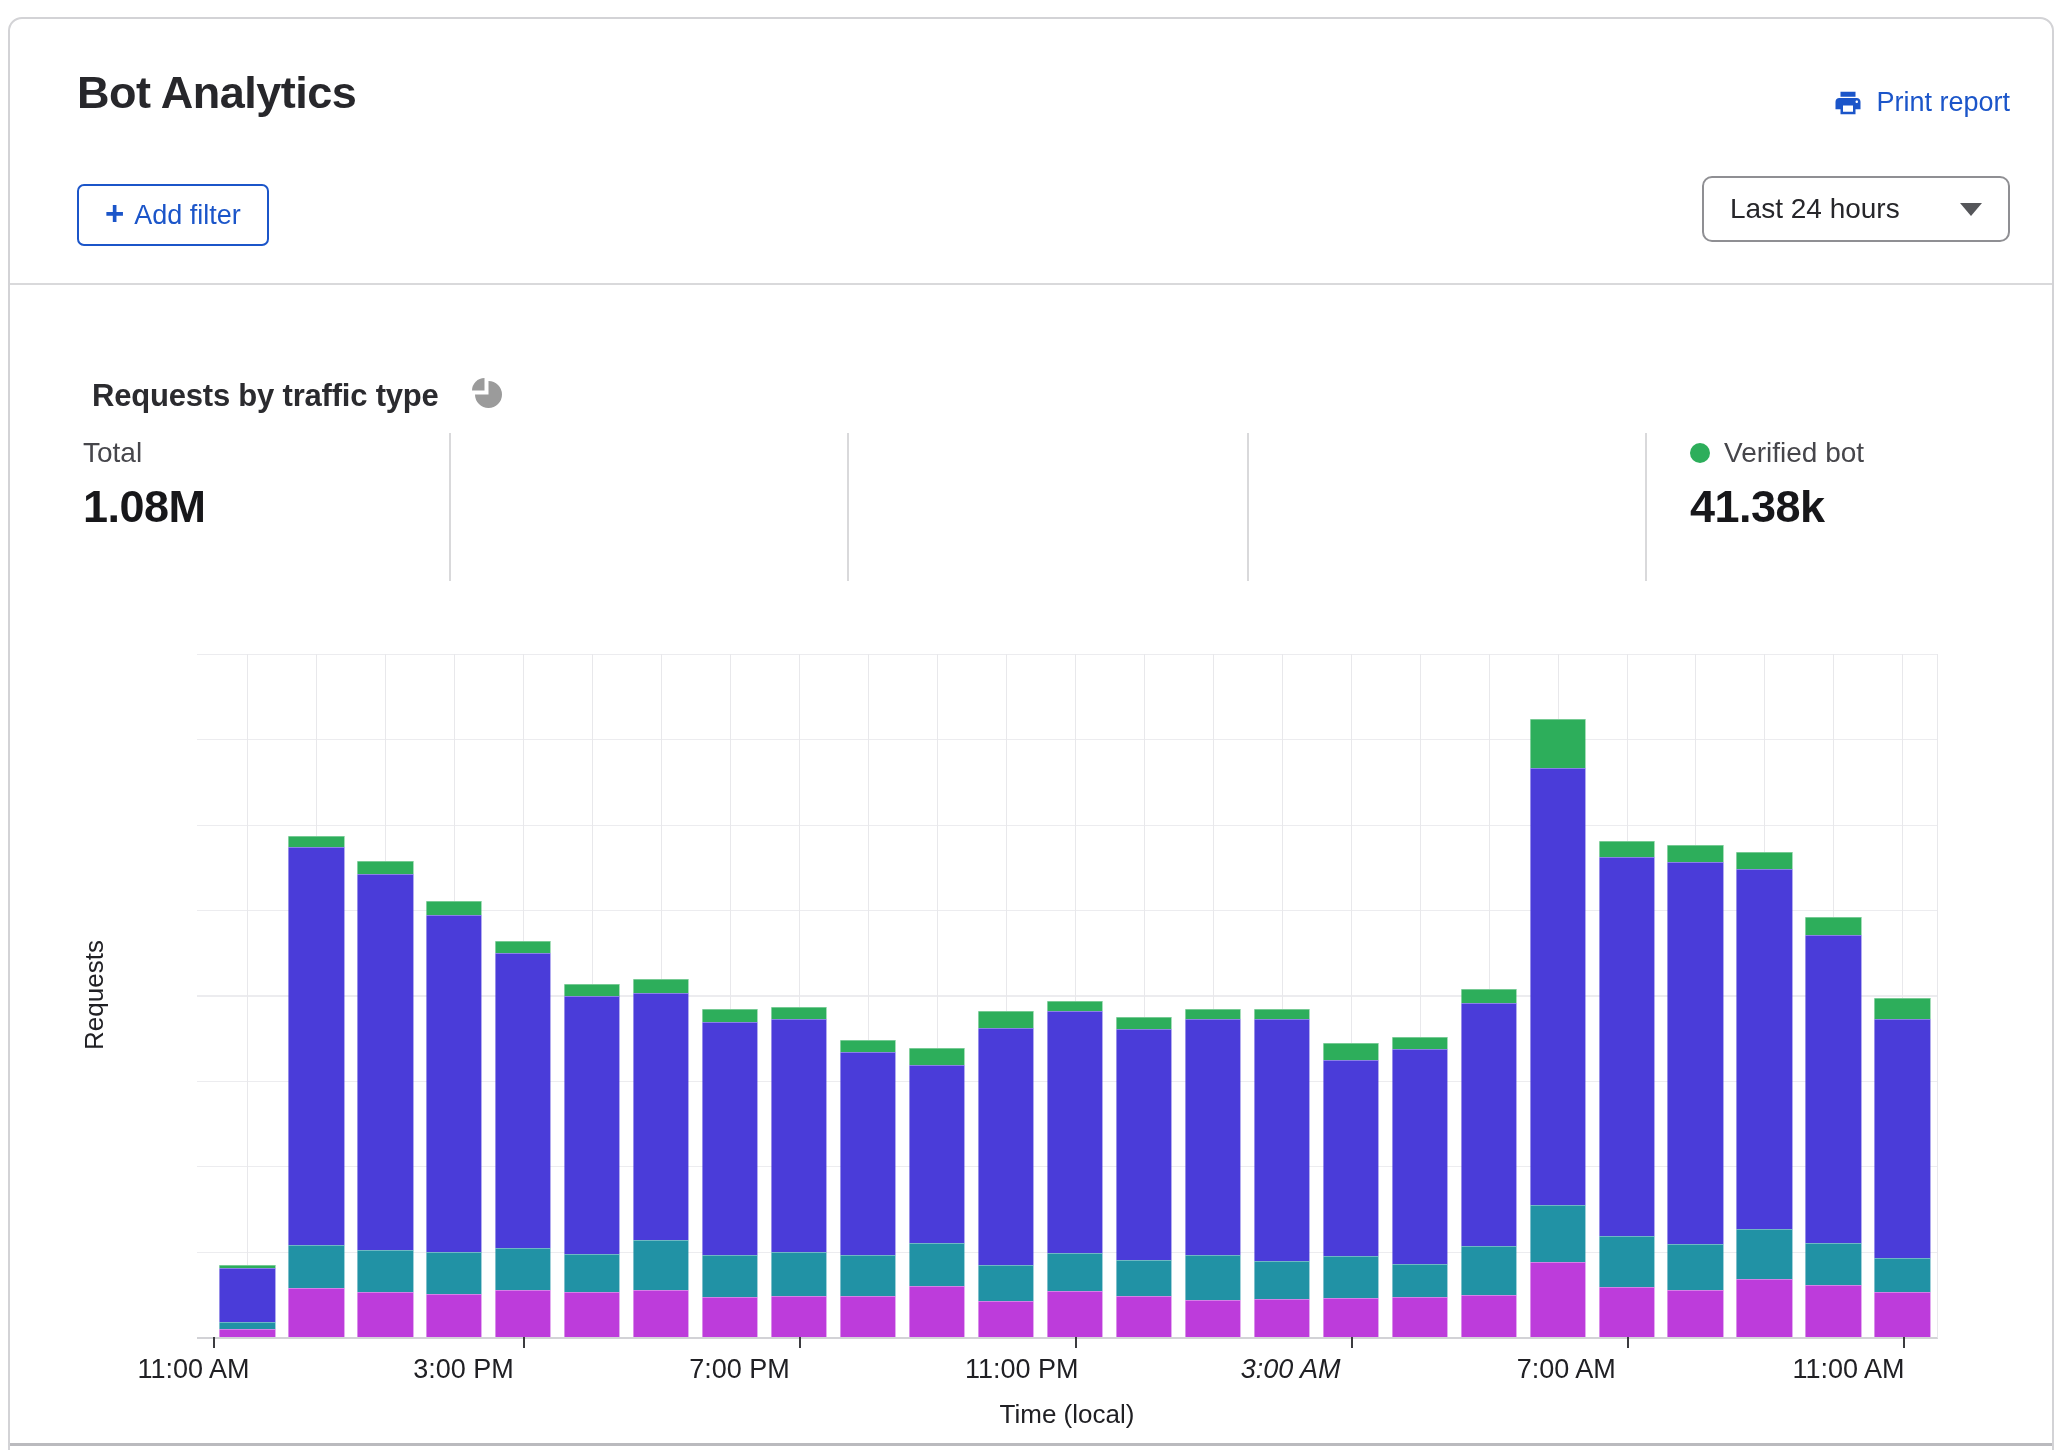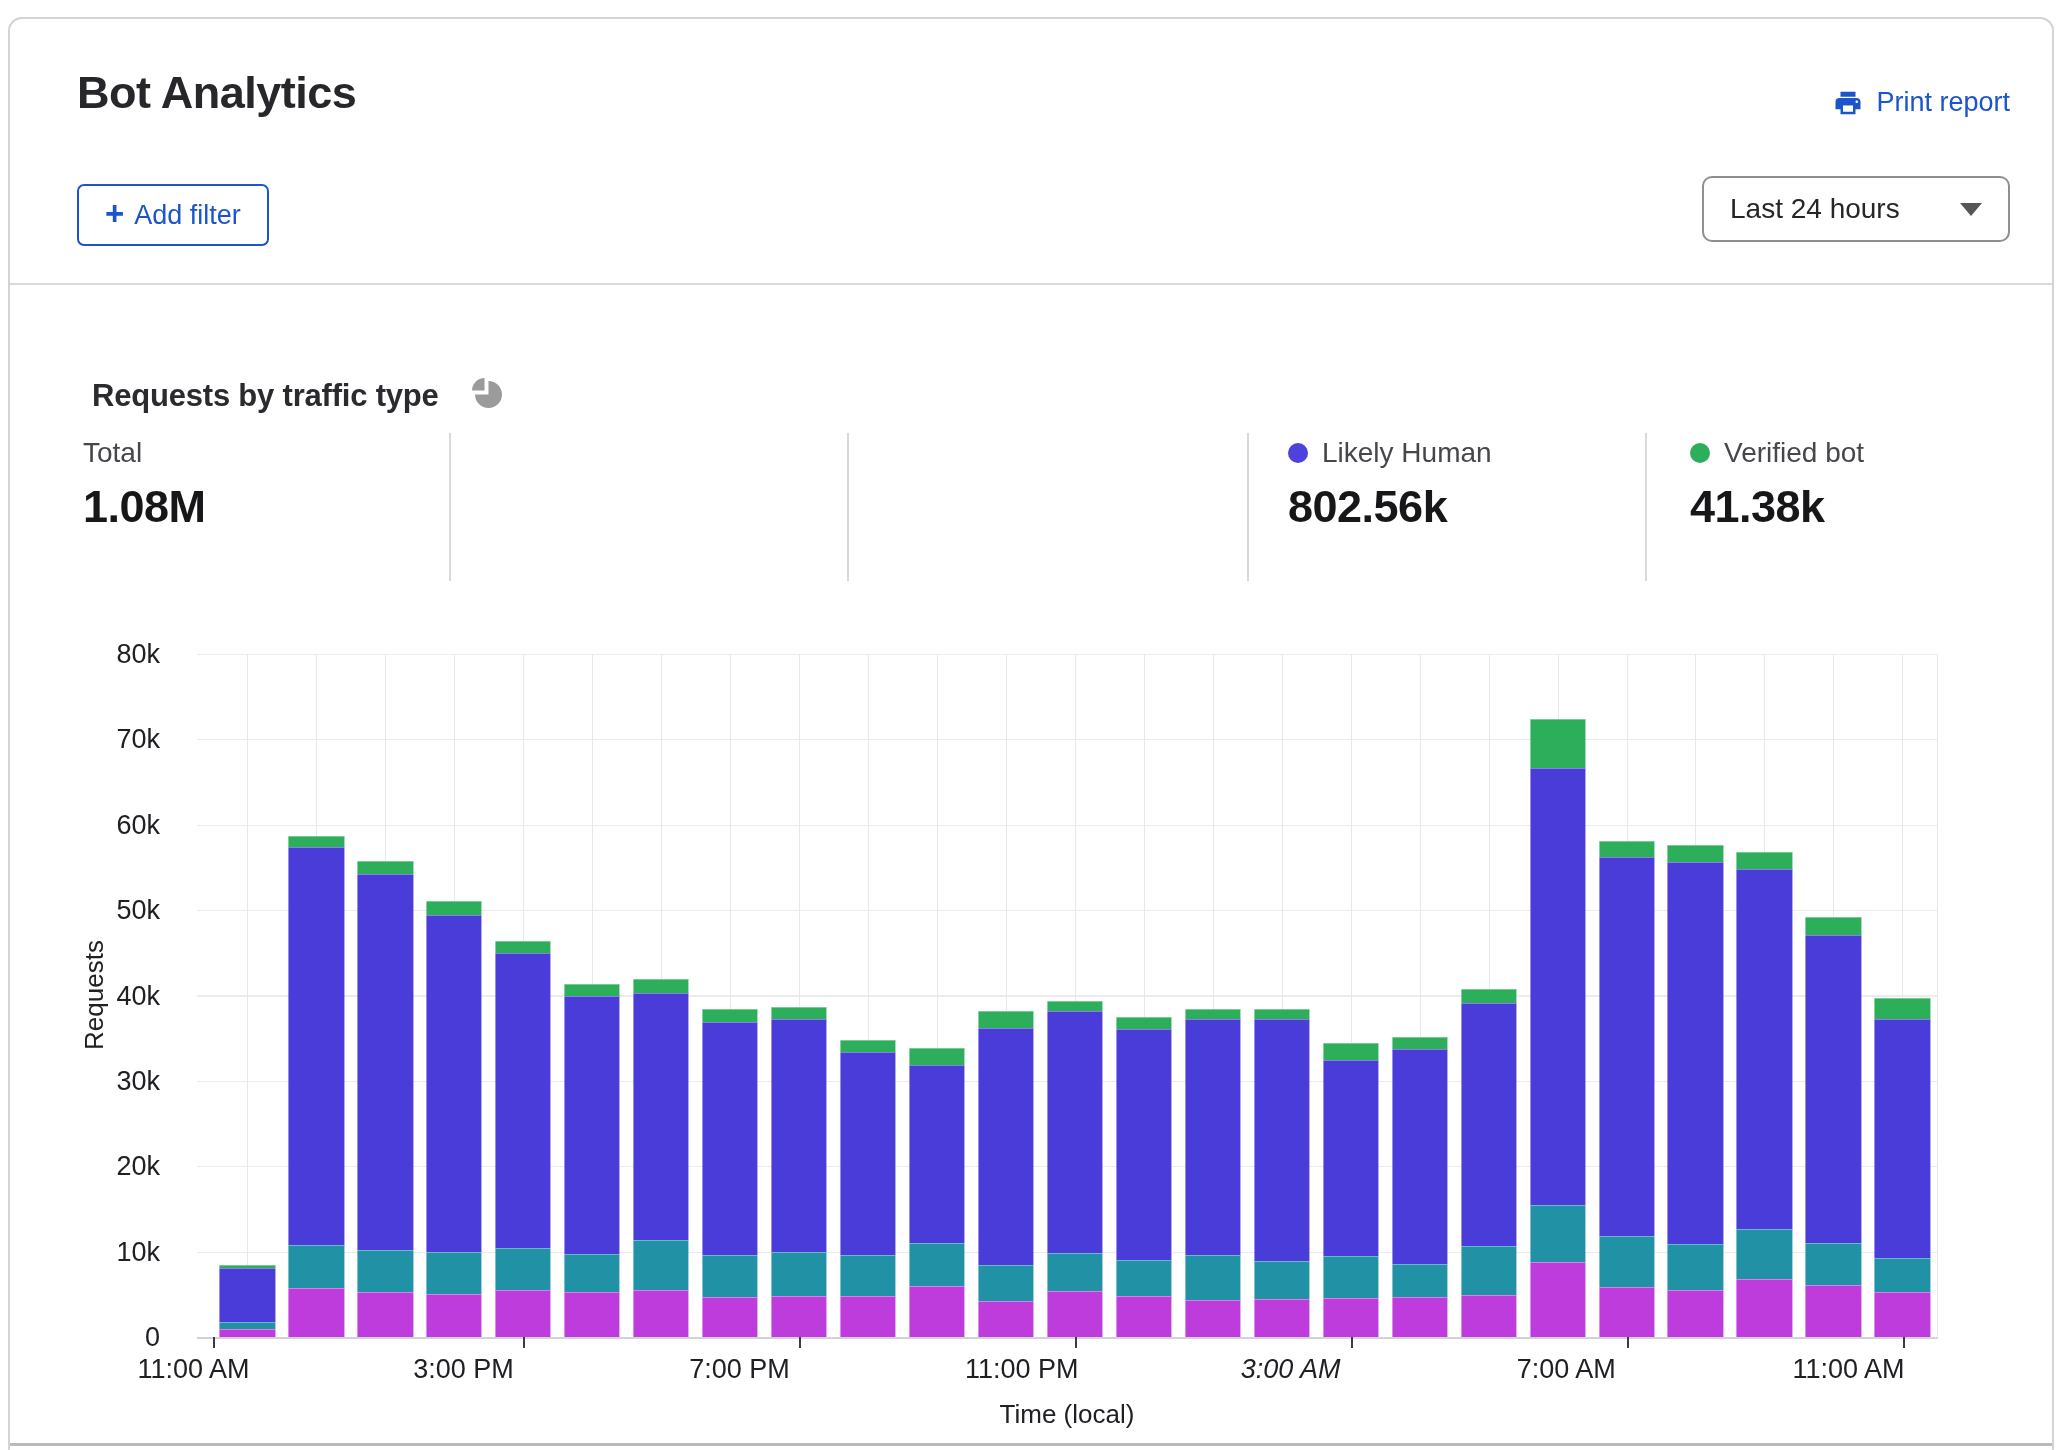--- a/index.html
+++ b/index.html
@@ -129,48 +129,30 @@
   <div class="stats-row">
     <div class="stat-col" style="left:73px;">
       <div class="stat-label-row">
           <span>Total</span>
         </div>
       <div class="stat-value">1.08M</div>
     </div>
     <div class="stat-divider" style="left:439px;"></div>
     <div class="stat-divider" style="left:837px;"></div>
     <div class="stat-divider" style="left:1237px;"></div>
-    <div class="stat-col" style="left:1278px;">
-      <div class="stat-label-row">
-        <span class="legend-dot" style="background:#4f41de;"></span>
-        <span>Likely Human</span>
-      </div>
-      <div class="stat-value">802.56k</div>
-    </div>
     <div class="stat-divider" style="left:1635px;"></div>
     <div class="stat-col" style="left:1680px;">
       <div class="stat-label-row">
         <span class="legend-dot" style="background:#2dae5b;"></span>
         <span>Verified bot</span>
       </div>
       <div class="stat-value">41.38k</div>
     </div>
   </div>
 
-  <div class="y-labels">
-      <div class="y-tick-label" style="top: -15px;">80k</div>
-      <div class="y-tick-label" style="top: 70.375px;">70k</div>
-      <div class="y-tick-label" style="top: 155.75px;">60k</div>
-      <div class="y-tick-label" style="top: 241.125px;">50k</div>
-      <div class="y-tick-label" style="top: 326.5px;">40k</div>
-      <div class="y-tick-label" style="top: 411.875px;">30k</div>
-      <div class="y-tick-label" style="top: 497.25px;">20k</div>
-      <div class="y-tick-label" style="top: 582.625px;">10k</div>
-      <div class="y-tick-label" style="top: 668px;">0</div>
-    </div>
   <div class="y-axis-title">Requests</div>
 
   <div class="chart-wrapper">
     <div class="chart-plot">
       <div class="slots">
           <div class="bar-slot">
             <div class="slot-line"></div>
             <div class="bar-stack">
               <div class="bar-seg" style="height: 1.125%; background: rgb(189, 60, 219);"></div>
               <div class="bar-seg" style="height: 1.125%; background: rgb(33, 146, 165);"></div>

